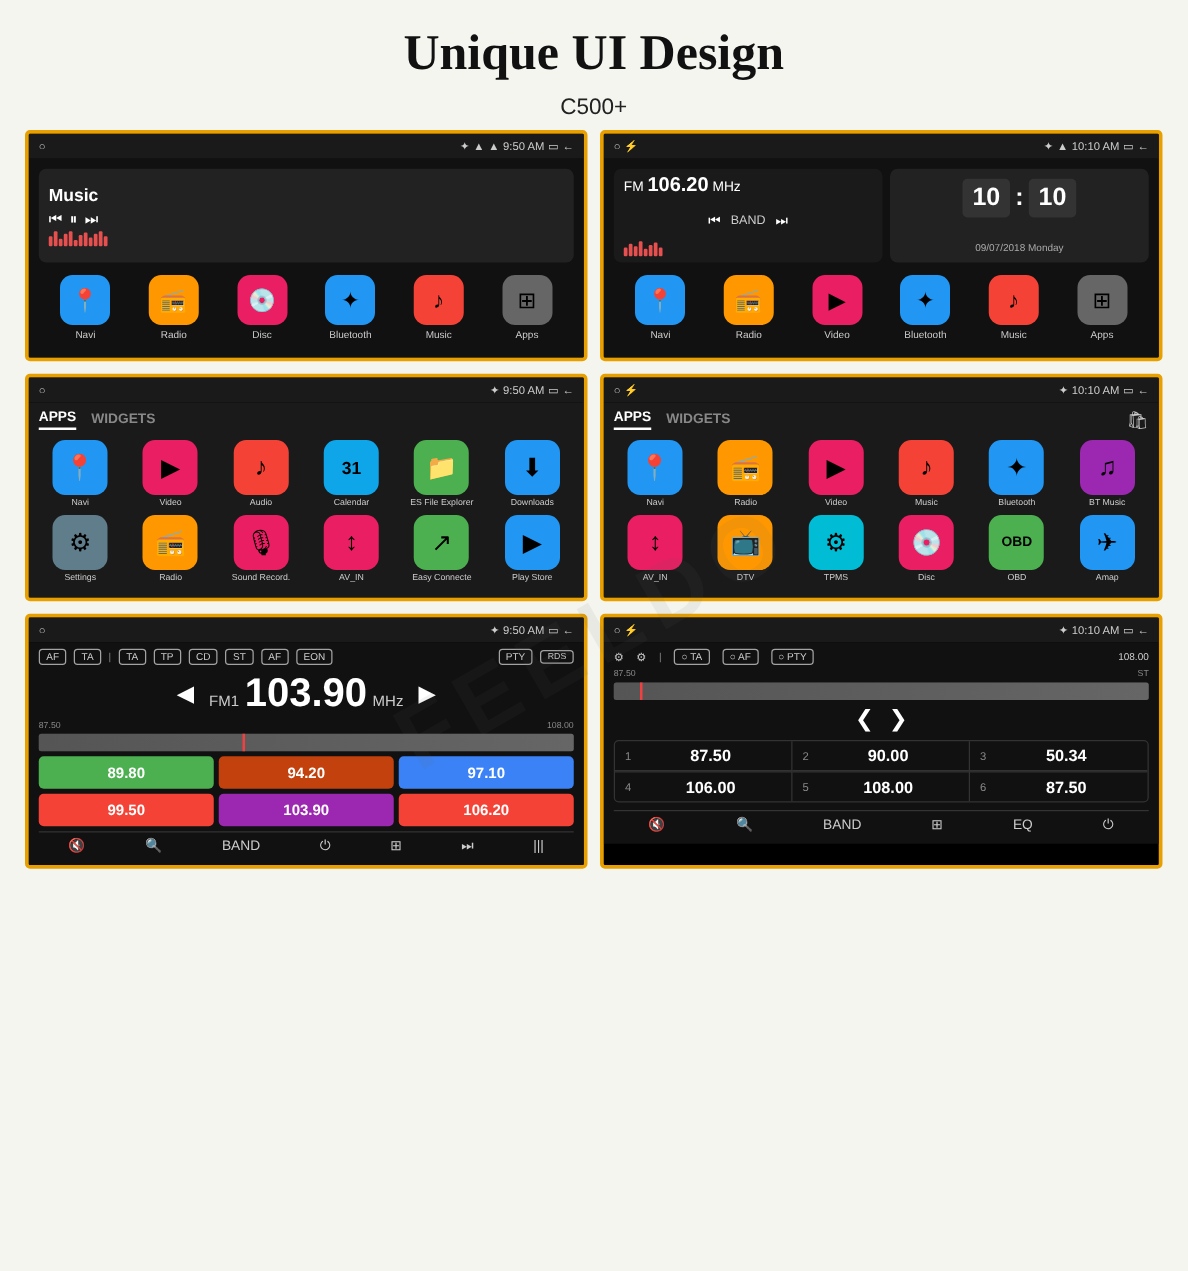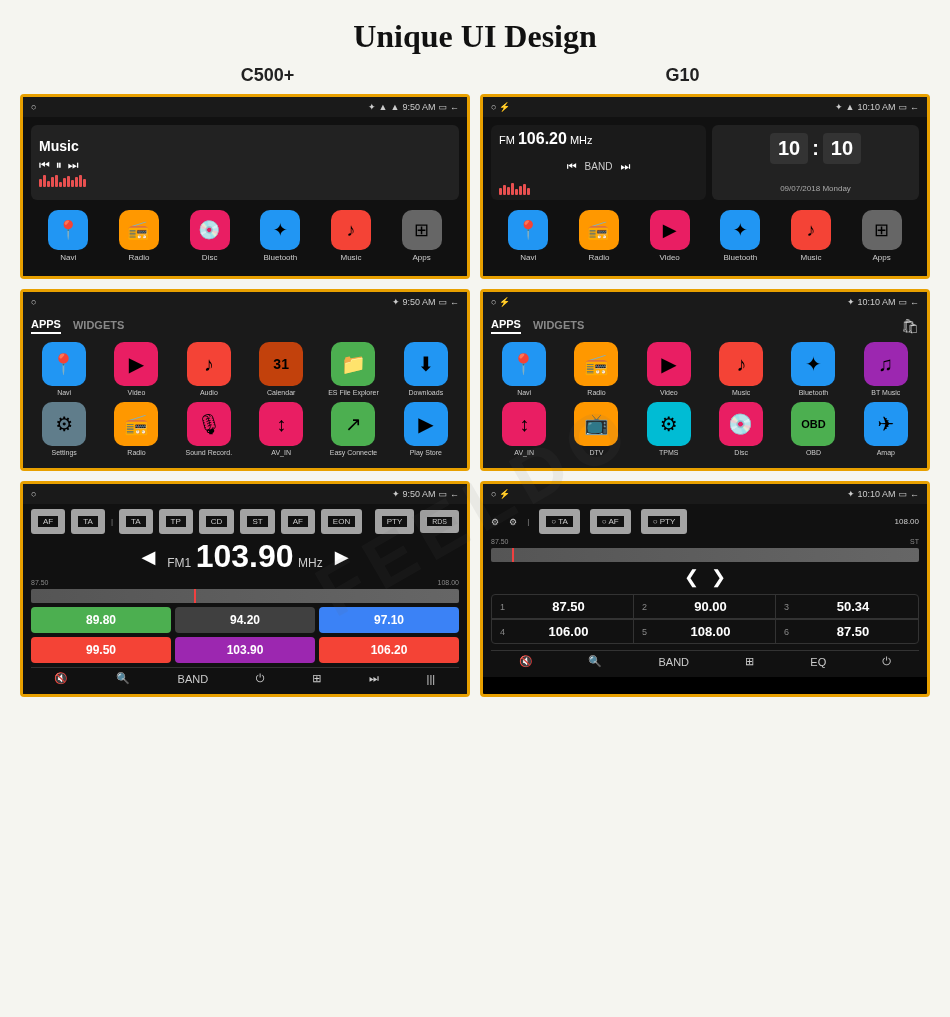--- a/index.html
+++ b/index.html
@@ -24,36 +24,36 @@
       opacity: 0.08;
       font-size: 72px;
       font-weight: bold;
       color: #666;
       transform: rotate(-30deg);
       letter-spacing: 10px;
     }
 
     .page-title {
       text-align: center;
-      font-size: 32px;
+      font-size: 40px;
       font-weight: bold;
       padding: 18px 0 10px 0;
       color: #111;
       font-family: Georgia, serif;
     }
 
     .columns-labels {
       display: flex;
       justify-content: space-around;
       padding: 0 60px;
       margin-bottom: 8px;
     }
     .col-label {
       font-size: 18px;
-      font-weight: 700;
+      font-weight: 400;
       color: #222;
       width: 420px;
       text-align: center;
     }
 
     
     .screens-grid {
       display: grid;
       grid-template-columns: 1fr 1fr;
       gap: 10px;
@@ -292,21 +292,21 @@
     }
     .radio-top-controls {
       display: flex;
       gap: 6px;
       margin-bottom: 4px;
       align-items: center;
       font-size: 9px;
       flex-wrap: wrap;
     }
     .radio-btn {
-      border: 7px solid #a3a3a3;
+      border: 1px solid #a3a3a3;
       border-radius: 3px;
       padding: 1px 5px;
       color: #ccc;
       font-size: 8px;
       text-align: center;
     }
     .radio-main-freq {
       display: flex;
       align-items: center;
       justify-content: center;
@@ -400,21 +400,21 @@
 
     
     .ic-navi { background: #2196F3; }
     .ic-radio { background: #FF9800; }
     .ic-disc { background: #E91E63; }
     .ic-bluetooth { background: #2196F3; }
     .ic-music { background: #F44336; }
     .ic-apps { background: #666; }
     .ic-video { background: #E91E63; }
     .ic-audio { background: #F44336; }
-    .ic-calendar { background: #c2410c; }
+    .ic-calendar { background: #0ea5e9; }
     .ic-esfile { background: #4CAF50; }
     .ic-download { background: #2196F3; }
     .ic-settings { background: #607D8B; }
     .ic-soundrec { background: #E91E63; }
     .ic-avin { background: #E91E63; }
     .ic-easyconn { background: #4CAF50; }
     .ic-playstore { background: #2196F3; }
     .ic-btmusic { background: #9C27B0; }
     .ic-dtv { background: #FF9800; }
     .ic-tpms { background: #00BCD4; }
@@ -429,21 +429,20 @@
   </style>
 </head>
 <body>
 
 <div class="watermark">FEELDO</div>
 
 <div class="page-title">Unique UI Design</div>
 
 <div class="columns-labels">
   <div class="col-label">C500+</div>
-  <div class="col-label">G10</div>
 </div>
 
 <div class="screens-grid">
 
   <div class="screen">
     <div class="status-bar">
       <div class="left-icons">
         <span>○</span>
       </div>
       <div class="right-icons">
@@ -774,21 +773,21 @@
         <span>87.50</span>
         <span>108.00</span>
       </div>
       <div class="freq-scale">
         <div class="freq-scale-bar"></div>
         <div class="freq-needle" style="left:38%;"></div>
       </div>
 
       <div class="preset-grid">
         <div class="preset-btn" style="background:#4CAF50;">89.80</div>
-        <div class="preset-btn" style="background:#404040;">94.20</div>
+        <div class="preset-btn" style="background:#c2410c;">94.20</div>
         <div class="preset-btn" style="background:#3b82f6;">97.10</div>
         <div class="preset-btn" style="background:#F44336;">99.50</div>
         <div class="preset-btn" style="background:#9C27B0;">103.90</div>
         <div class="preset-btn" style="background:#F44336;">106.20</div>
       </div>
 
       <div class="radio-bottom-bar">
         <span class="bottom-btn">🔇</span>
         <span class="bottom-btn">🔍</span>
         <span class="bottom-btn">BAND</span>

